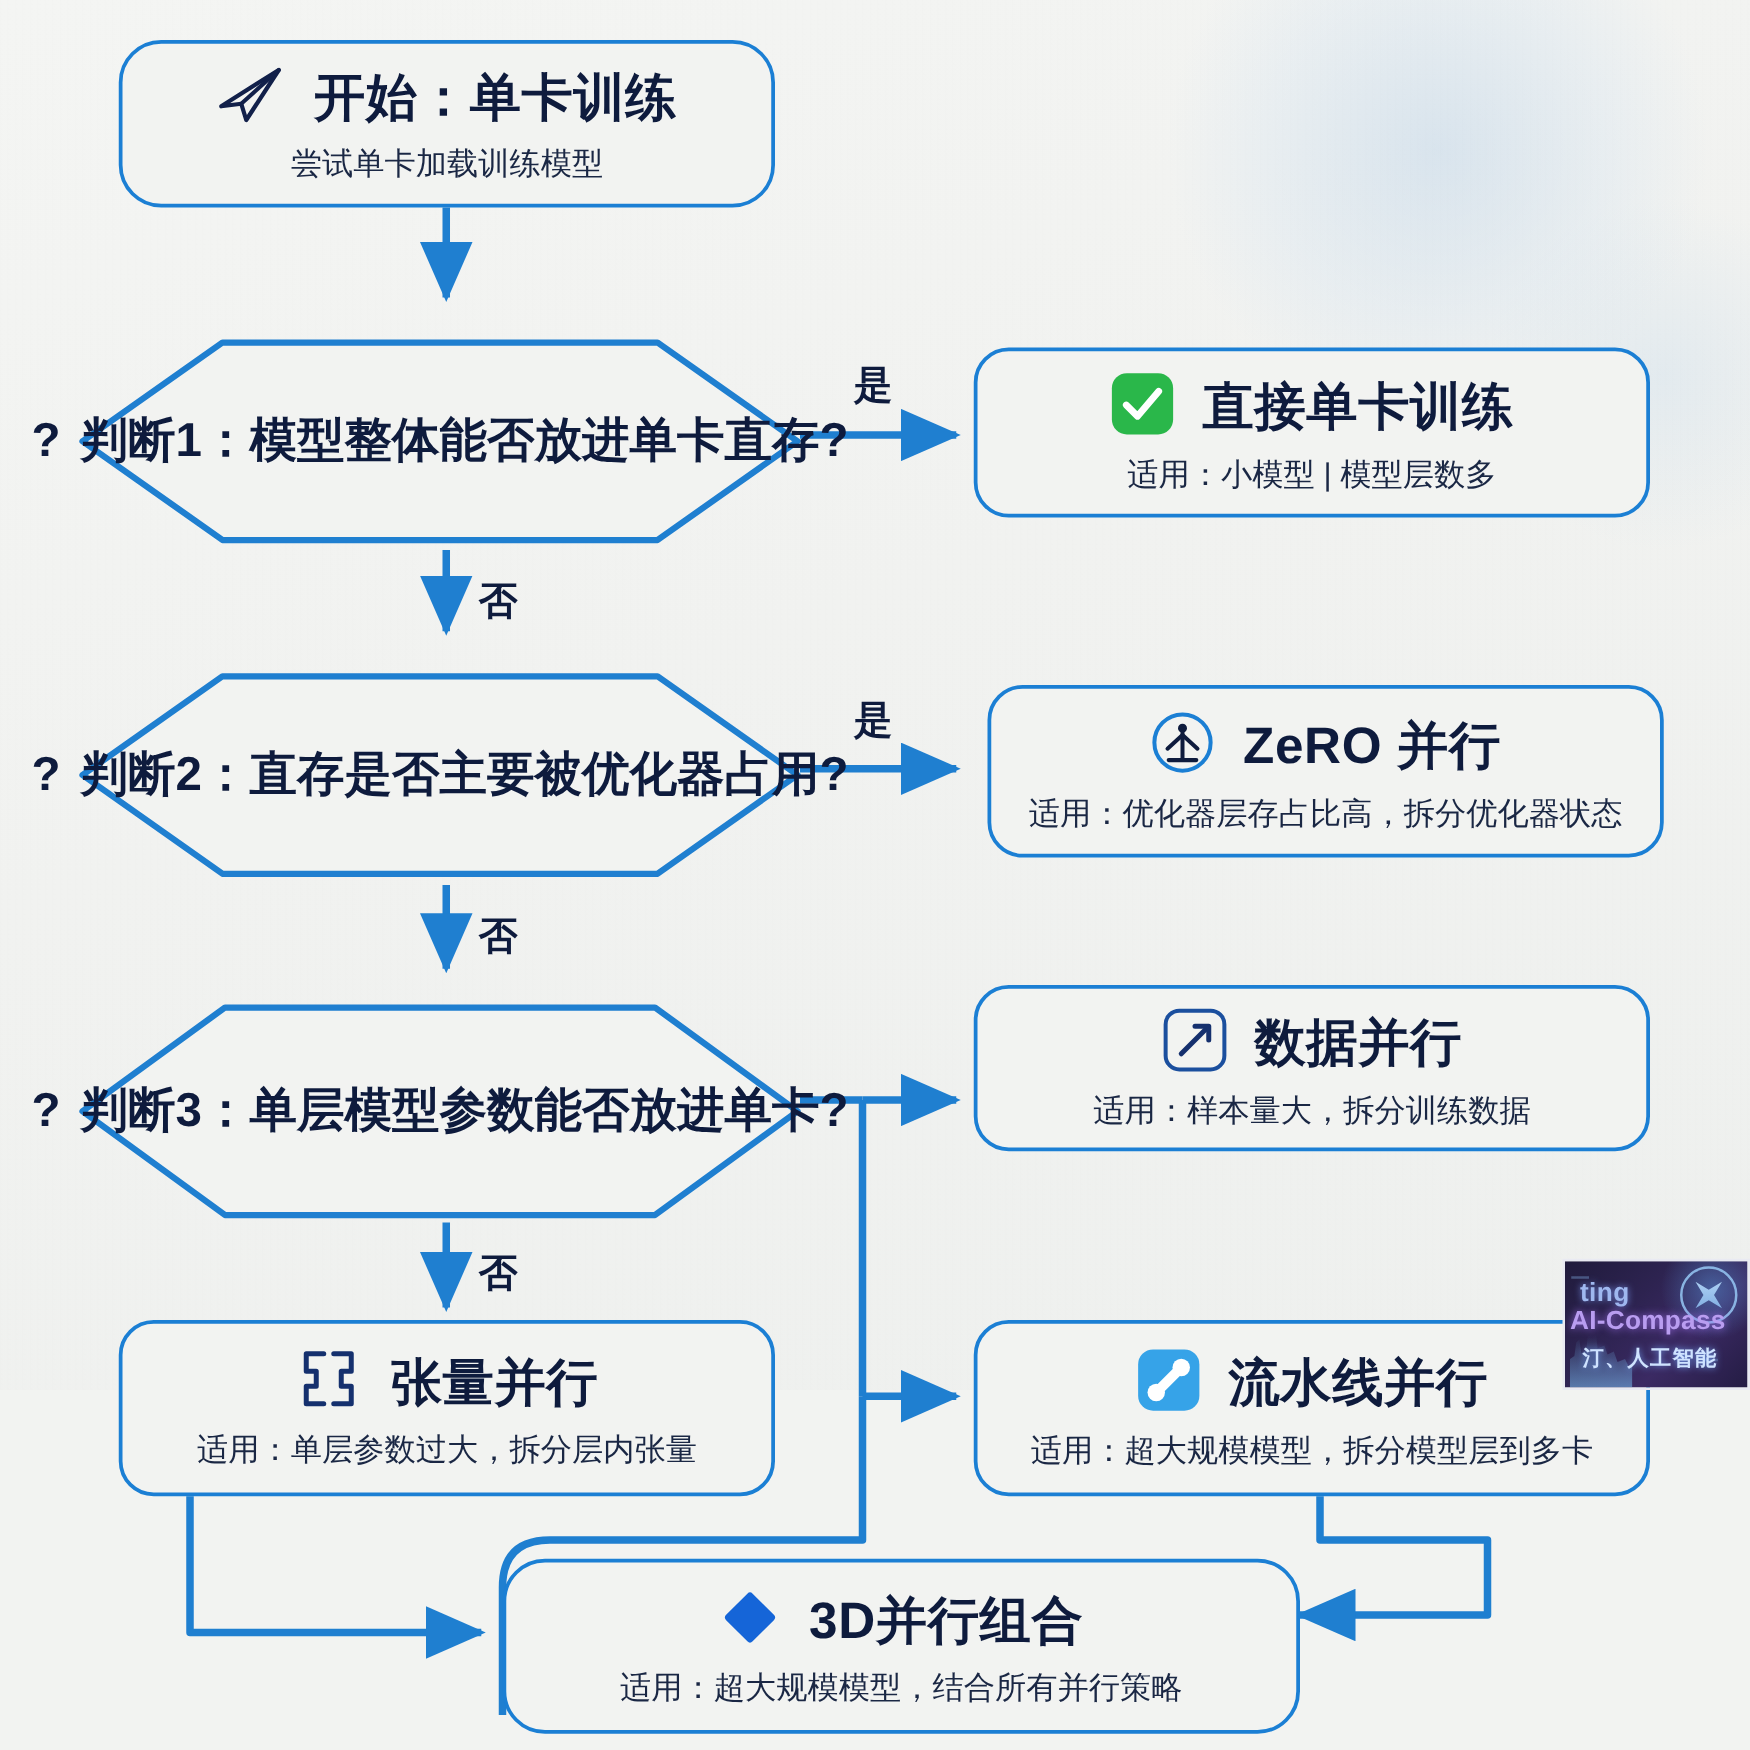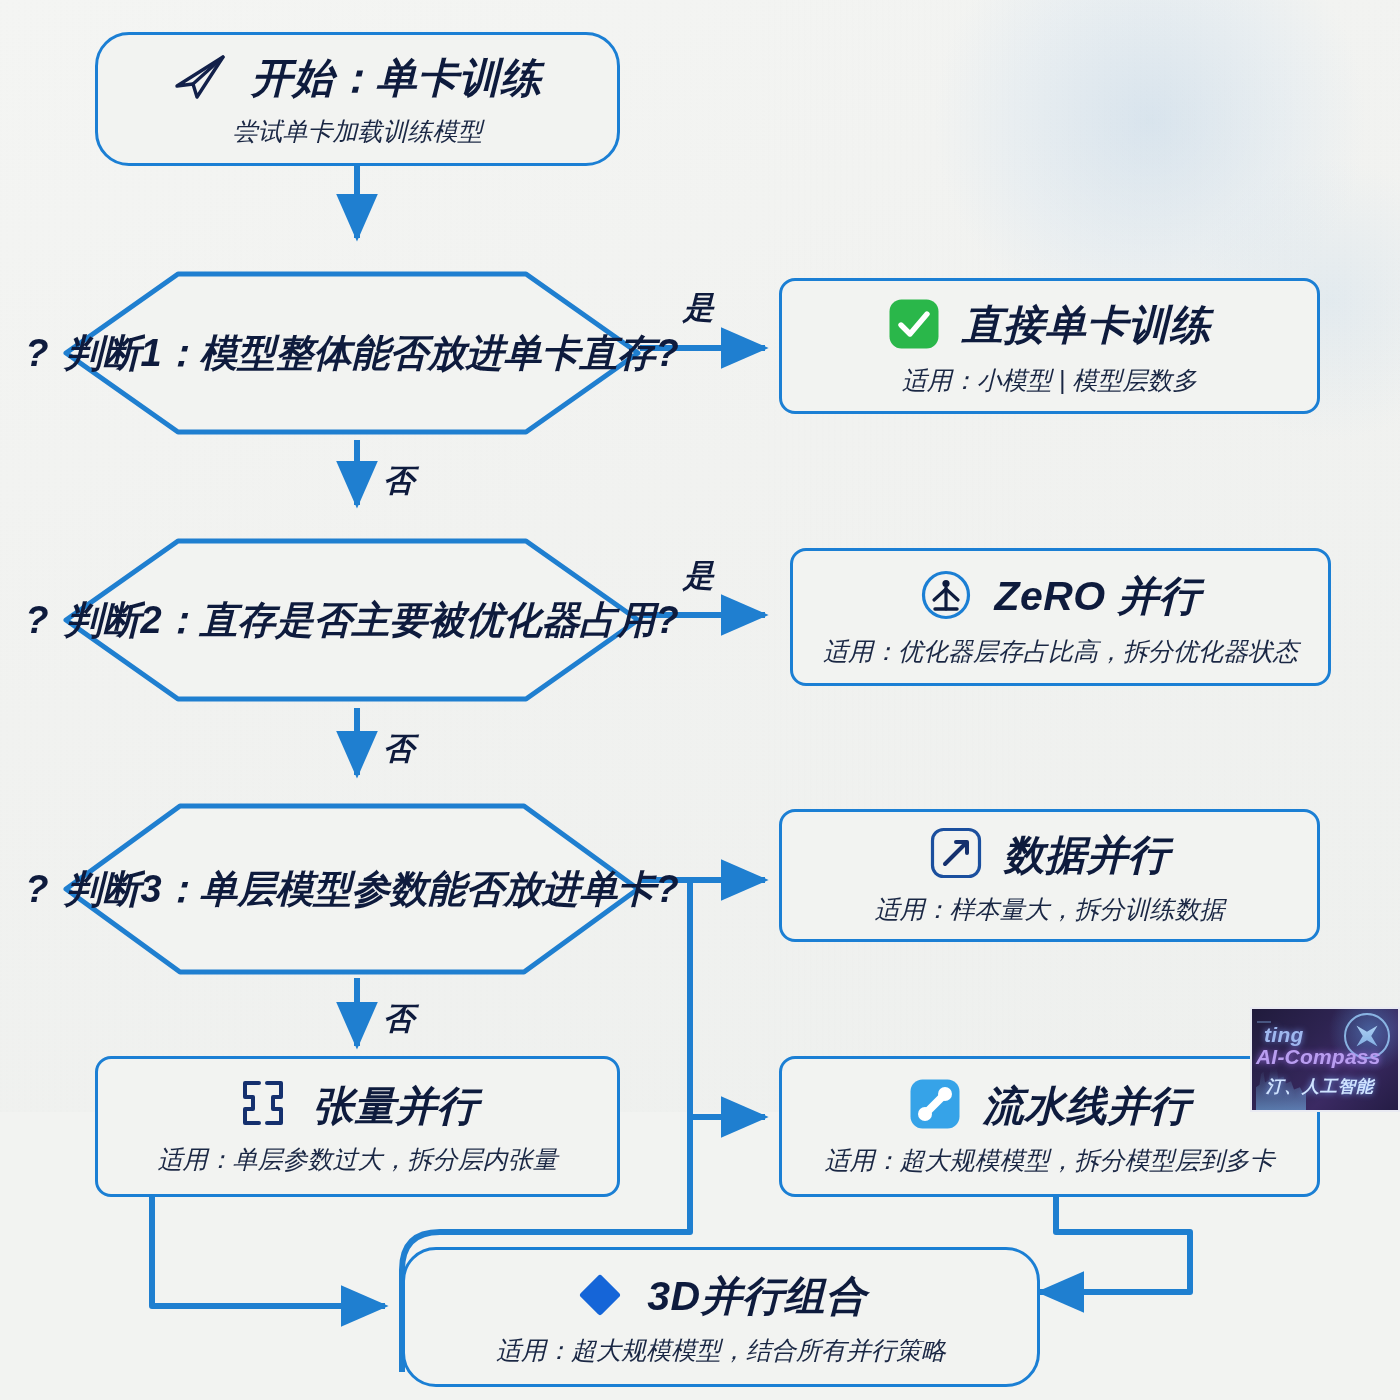--- a/index.html
+++ b/index.html
@@ -15,21 +15,20 @@
     overflow: hidden;
   }
   #stage {
     position: relative;
     width: 1400px;
     height: 1112px;
     background:
       radial-gradient(circle 300px at 1150px 120px, rgba(196,216,234,0.55) 0%, rgba(210,226,240,0.30) 45%, rgba(242,243,241,0) 72%),
       radial-gradient(circle 200px at 1330px 300px, rgba(200,220,236,0.35) 0%, rgba(242,243,241,0) 70%),
       linear-gradient(160deg, #f4f5f3 0%, #f1f2f0 45%, #eef0ee 100%);
-    font-style: italic;
   }
   .grain {
     position: absolute;
     inset: 0;
     pointer-events: none;
     opacity: .35;
     background-image:
       repeating-linear-gradient(0deg, rgba(0,0,0,0.012) 0px, rgba(0,0,0,0) 2px, rgba(0,0,0,0) 4px),
       repeating-linear-gradient(90deg, rgba(0,0,0,0.010) 0px, rgba(0,0,0,0) 3px, rgba(0,0,0,0) 6px);
   }
@@ -41,21 +40,21 @@
     height: 1400px;
     overflow: visible;
   }
 
   
   .node {
     position: absolute;
     box-sizing: border-box;
     background: #f2f3f1;
     border: 3px solid #1b7fd4;
-    border-radius: 16px;
+    border-radius: 28px;
     display: flex;
     flex-direction: column;
     align-items: center;
     justify-content: center;
   }
 
   .node-head {
     display: flex;
     align-items: center;
     justify-content: center;
@@ -304,21 +303,21 @@
     <svg width="580" height="178" viewBox="0 0 580 178">
       <path d="M4 89 L118 6 L462 6 L576 89 L462 172 L118 172 Z" fill="#f2f3f1" stroke="#1f7fd0" stroke-width="5" stroke-linejoin="round"></path>
     </svg>
     <div class="dtext">
       <span class="dline"><span class="qmark">?</span><span>判断3：单层模型</span></span>
       <span class="dline">参数能否放进单卡?</span>
     </div>
   </div>
   <div class="elabel" style="left:383px; top:1003px;">否</div>
 
-  <div class="node" style="left:779px; top:809px; width:541px; height:133px;text-align:right;">
+  <div class="node" style="left:779px; top:788px; width:541px; height:133px;text-align:right;">
     <div class="node-head">
       <span class="ico">
         <svg width="52" height="52" viewBox="0 0 52 52">
           <rect x="2.5" y="2.5" width="47" height="47" rx="11" fill="none" stroke="#1b4f9e" stroke-width="3.2"></rect>
           <path d="M15 37 L36 16" stroke="#15306e" stroke-width="4" stroke-linecap="round"></path>
           <path d="M26 15 L37 15 L37 26" fill="none" stroke="#15306e" stroke-width="4" stroke-linecap="round" stroke-linejoin="round"></path>
         </svg>
       </span>
       <span class="node-title">数据并行</span>
     </div>

